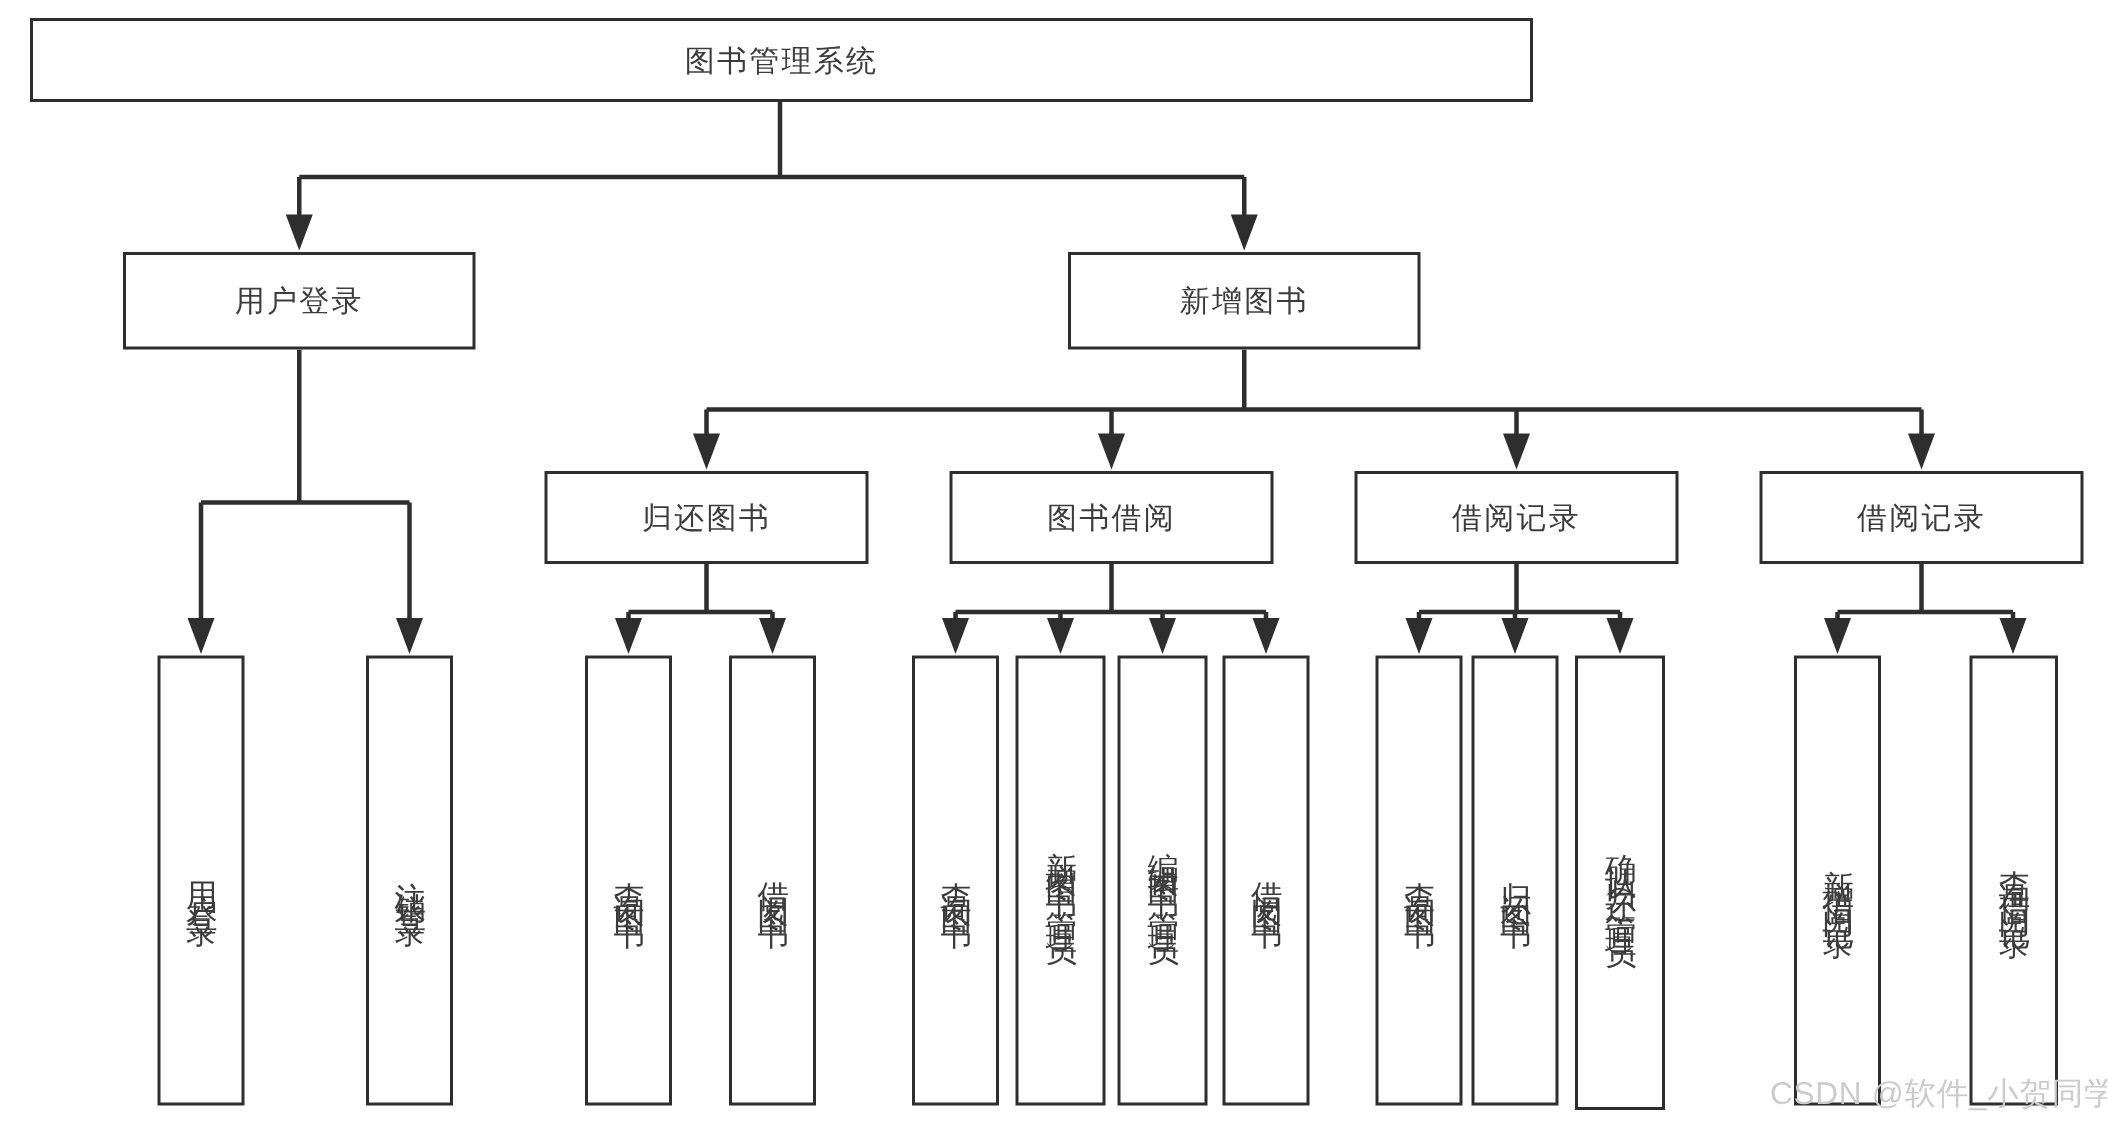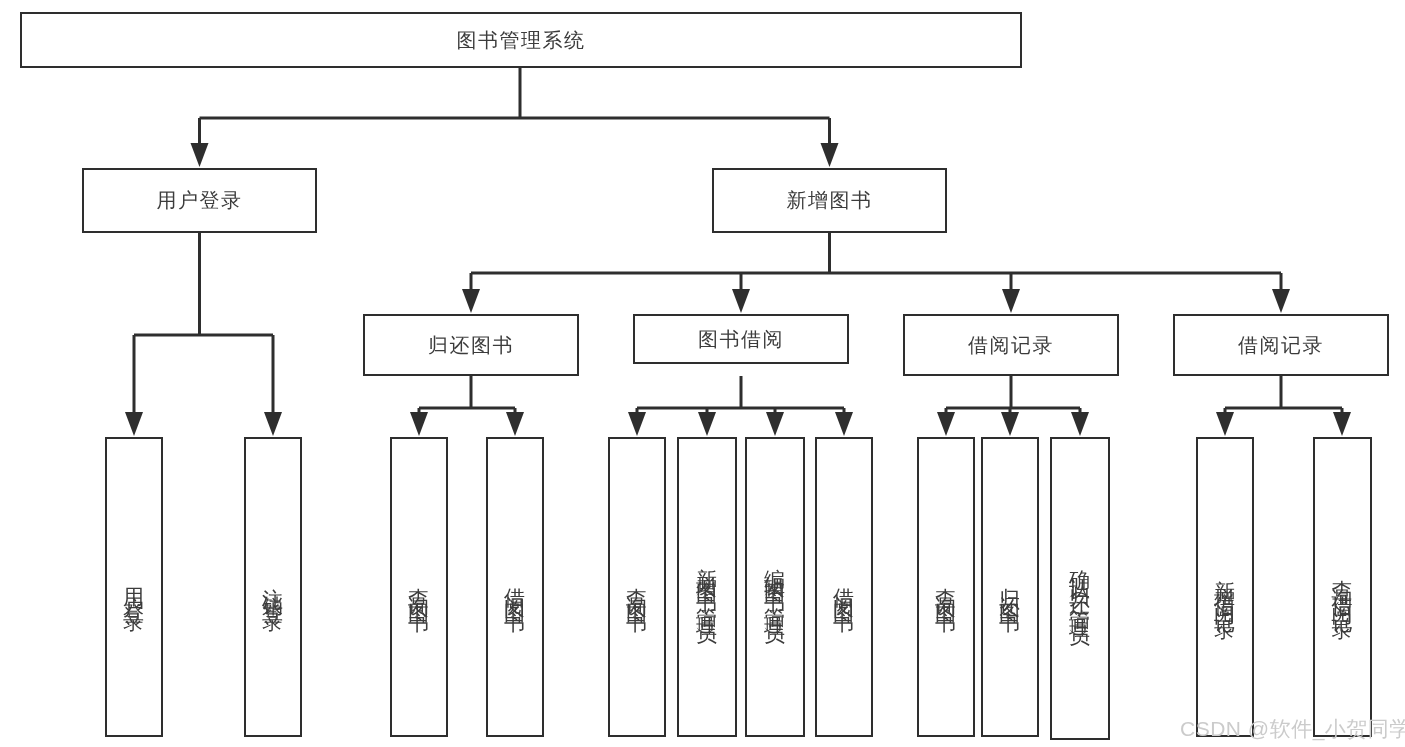--- a/index.html
+++ b/index.html
@@ -94,21 +94,21 @@
   <div class="node h-node" style="left:82px;top:168px;width:235px;height:65px">
     <span>用户登录</span>
   </div>
   <div class="node h-node" style="left:712px;top:168px;width:235px;height:65px">
     <span>新增图书</span>
   </div>
 
   <div class="node h-node" style="left:363px;top:314px;width:216px;height:62px">
     <span>归还图书</span>
   </div>
-  <div class="node h-node" style="left:633px;top:314px;width:216px;height:50px">
+  <div class="node h-node" style="left:633px;top:314px;width:216px;height:62px">
     <span>图书借阅</span>
   </div>
   <div class="node h-node" style="left:903px;top:314px;width:216px;height:62px">
     <span>借阅记录</span>
   </div>
   <div class="node h-node" style="left:1173px;top:314px;width:216px;height:62px">
     <span>借阅记录</span>
   </div>
 
   <div class="node v-node" style="left:105px;top:437px;width:58px;height:300px">

